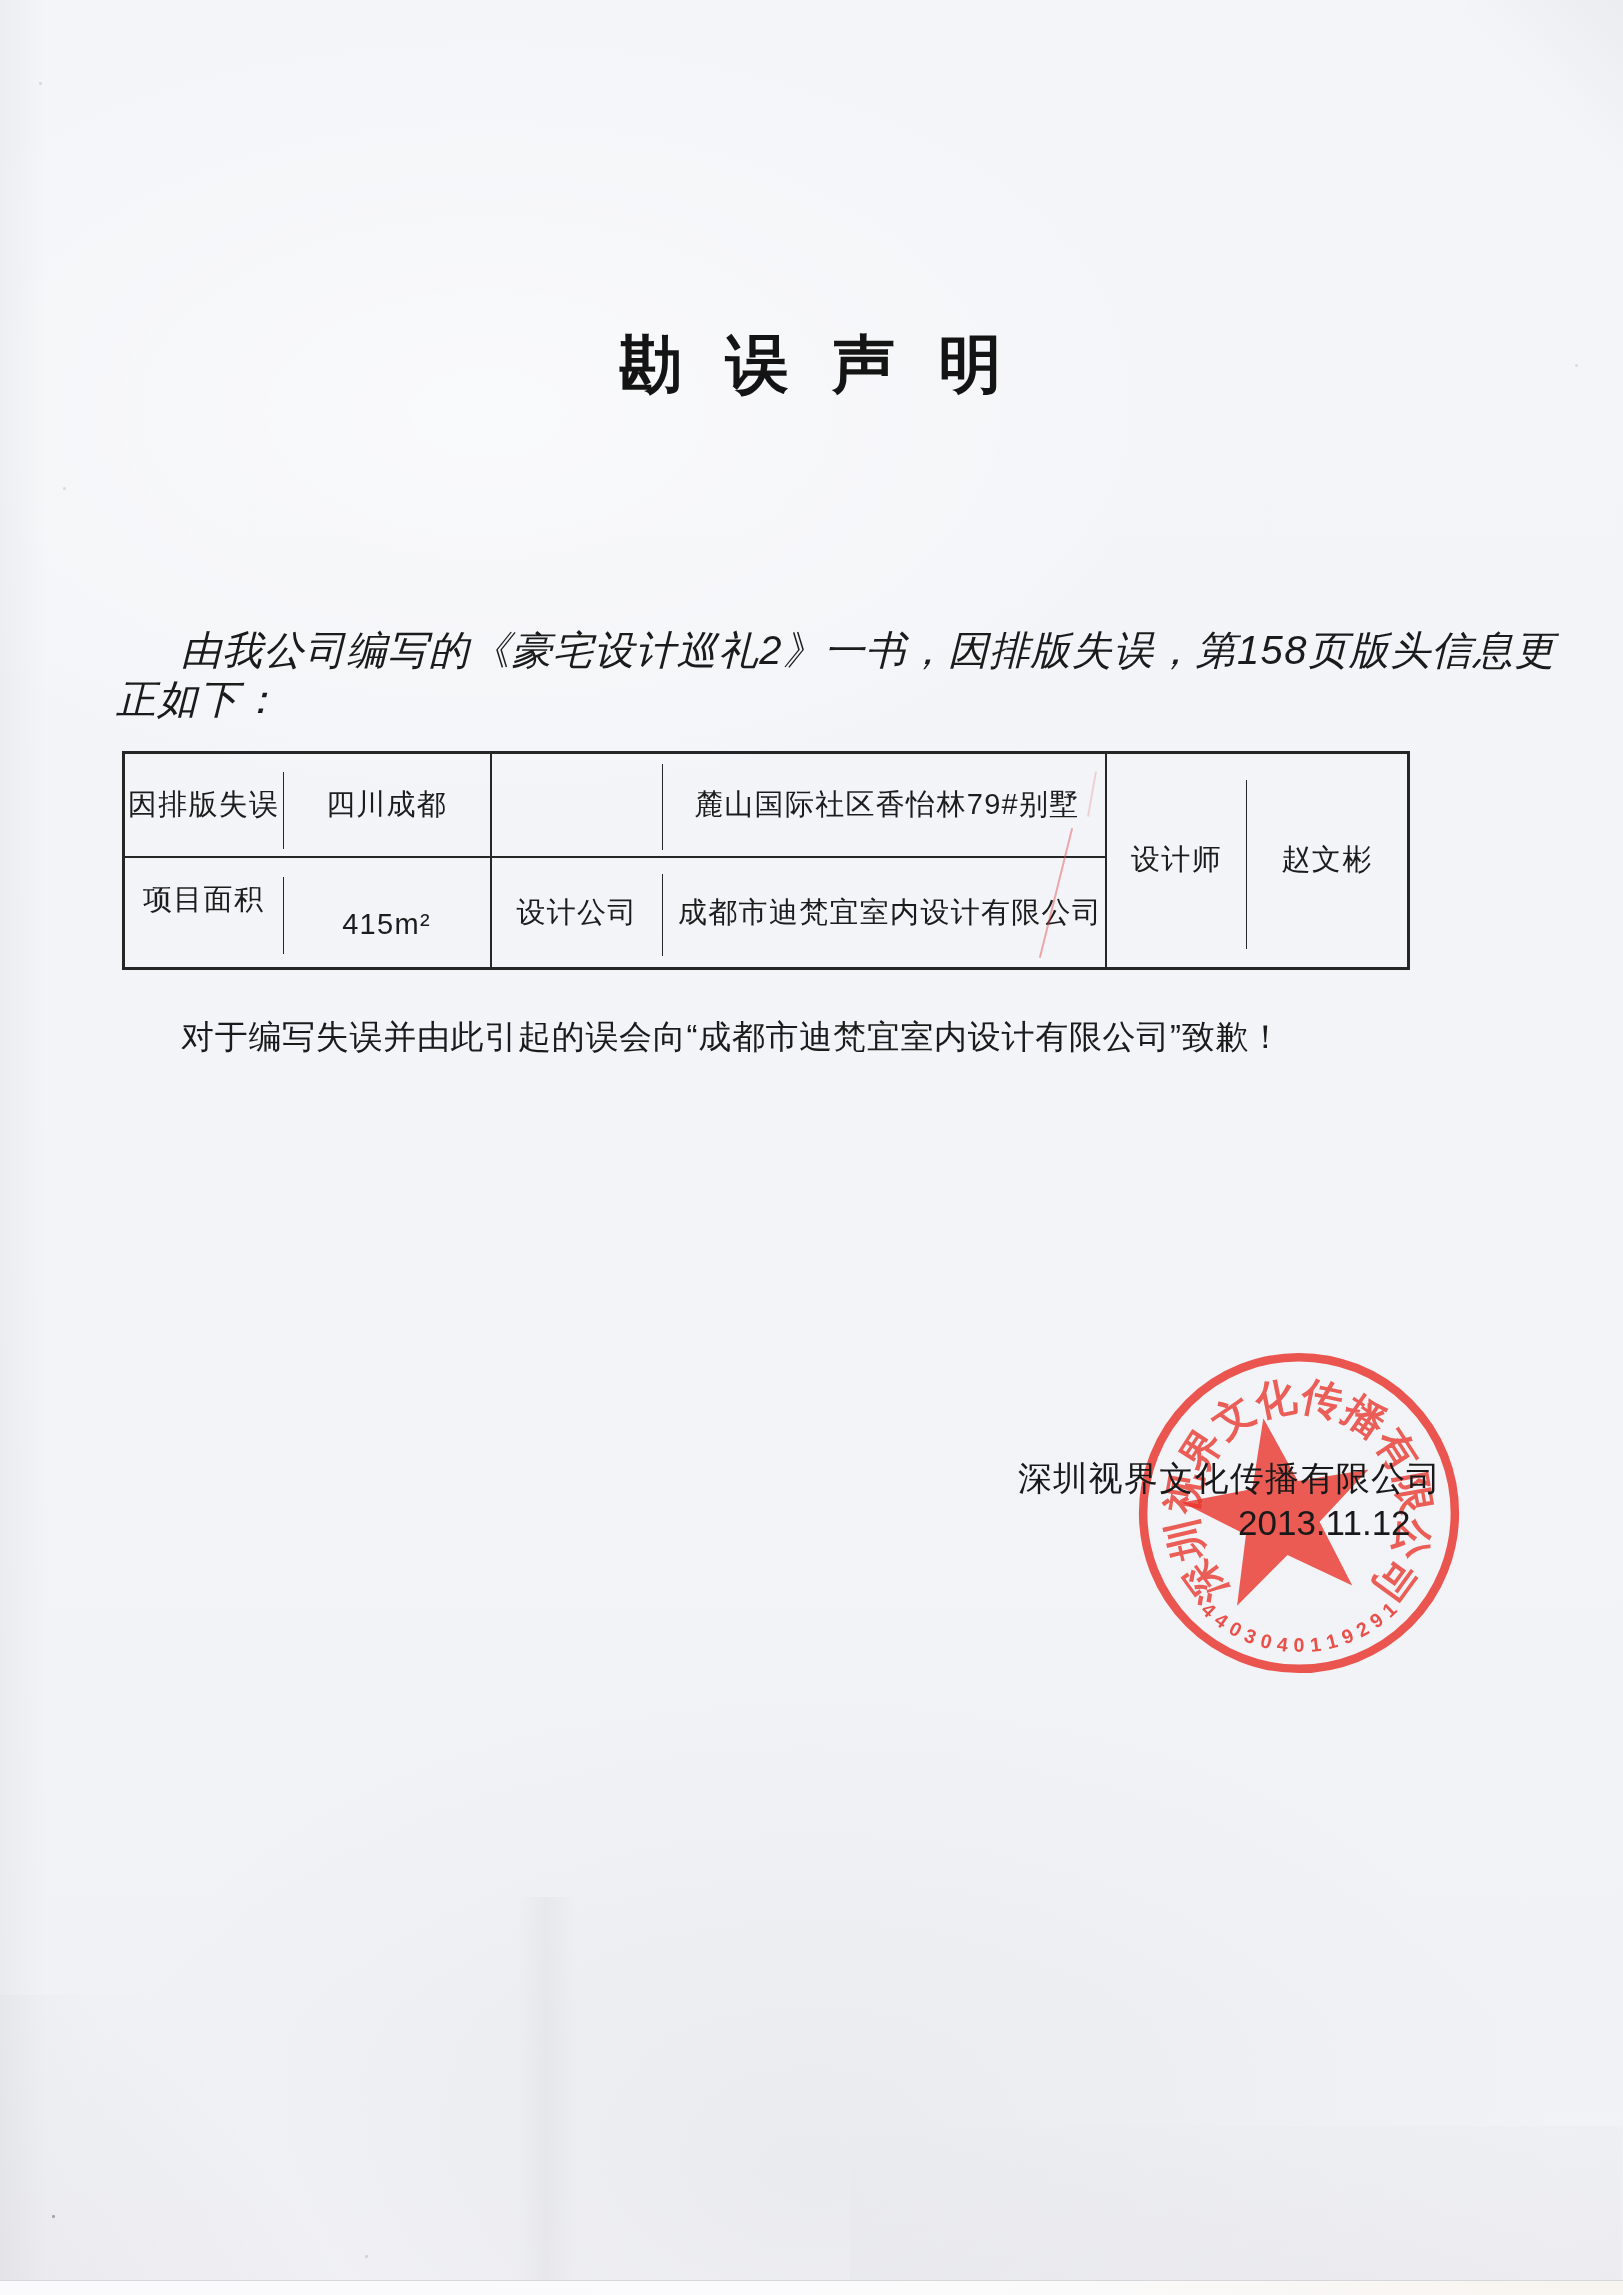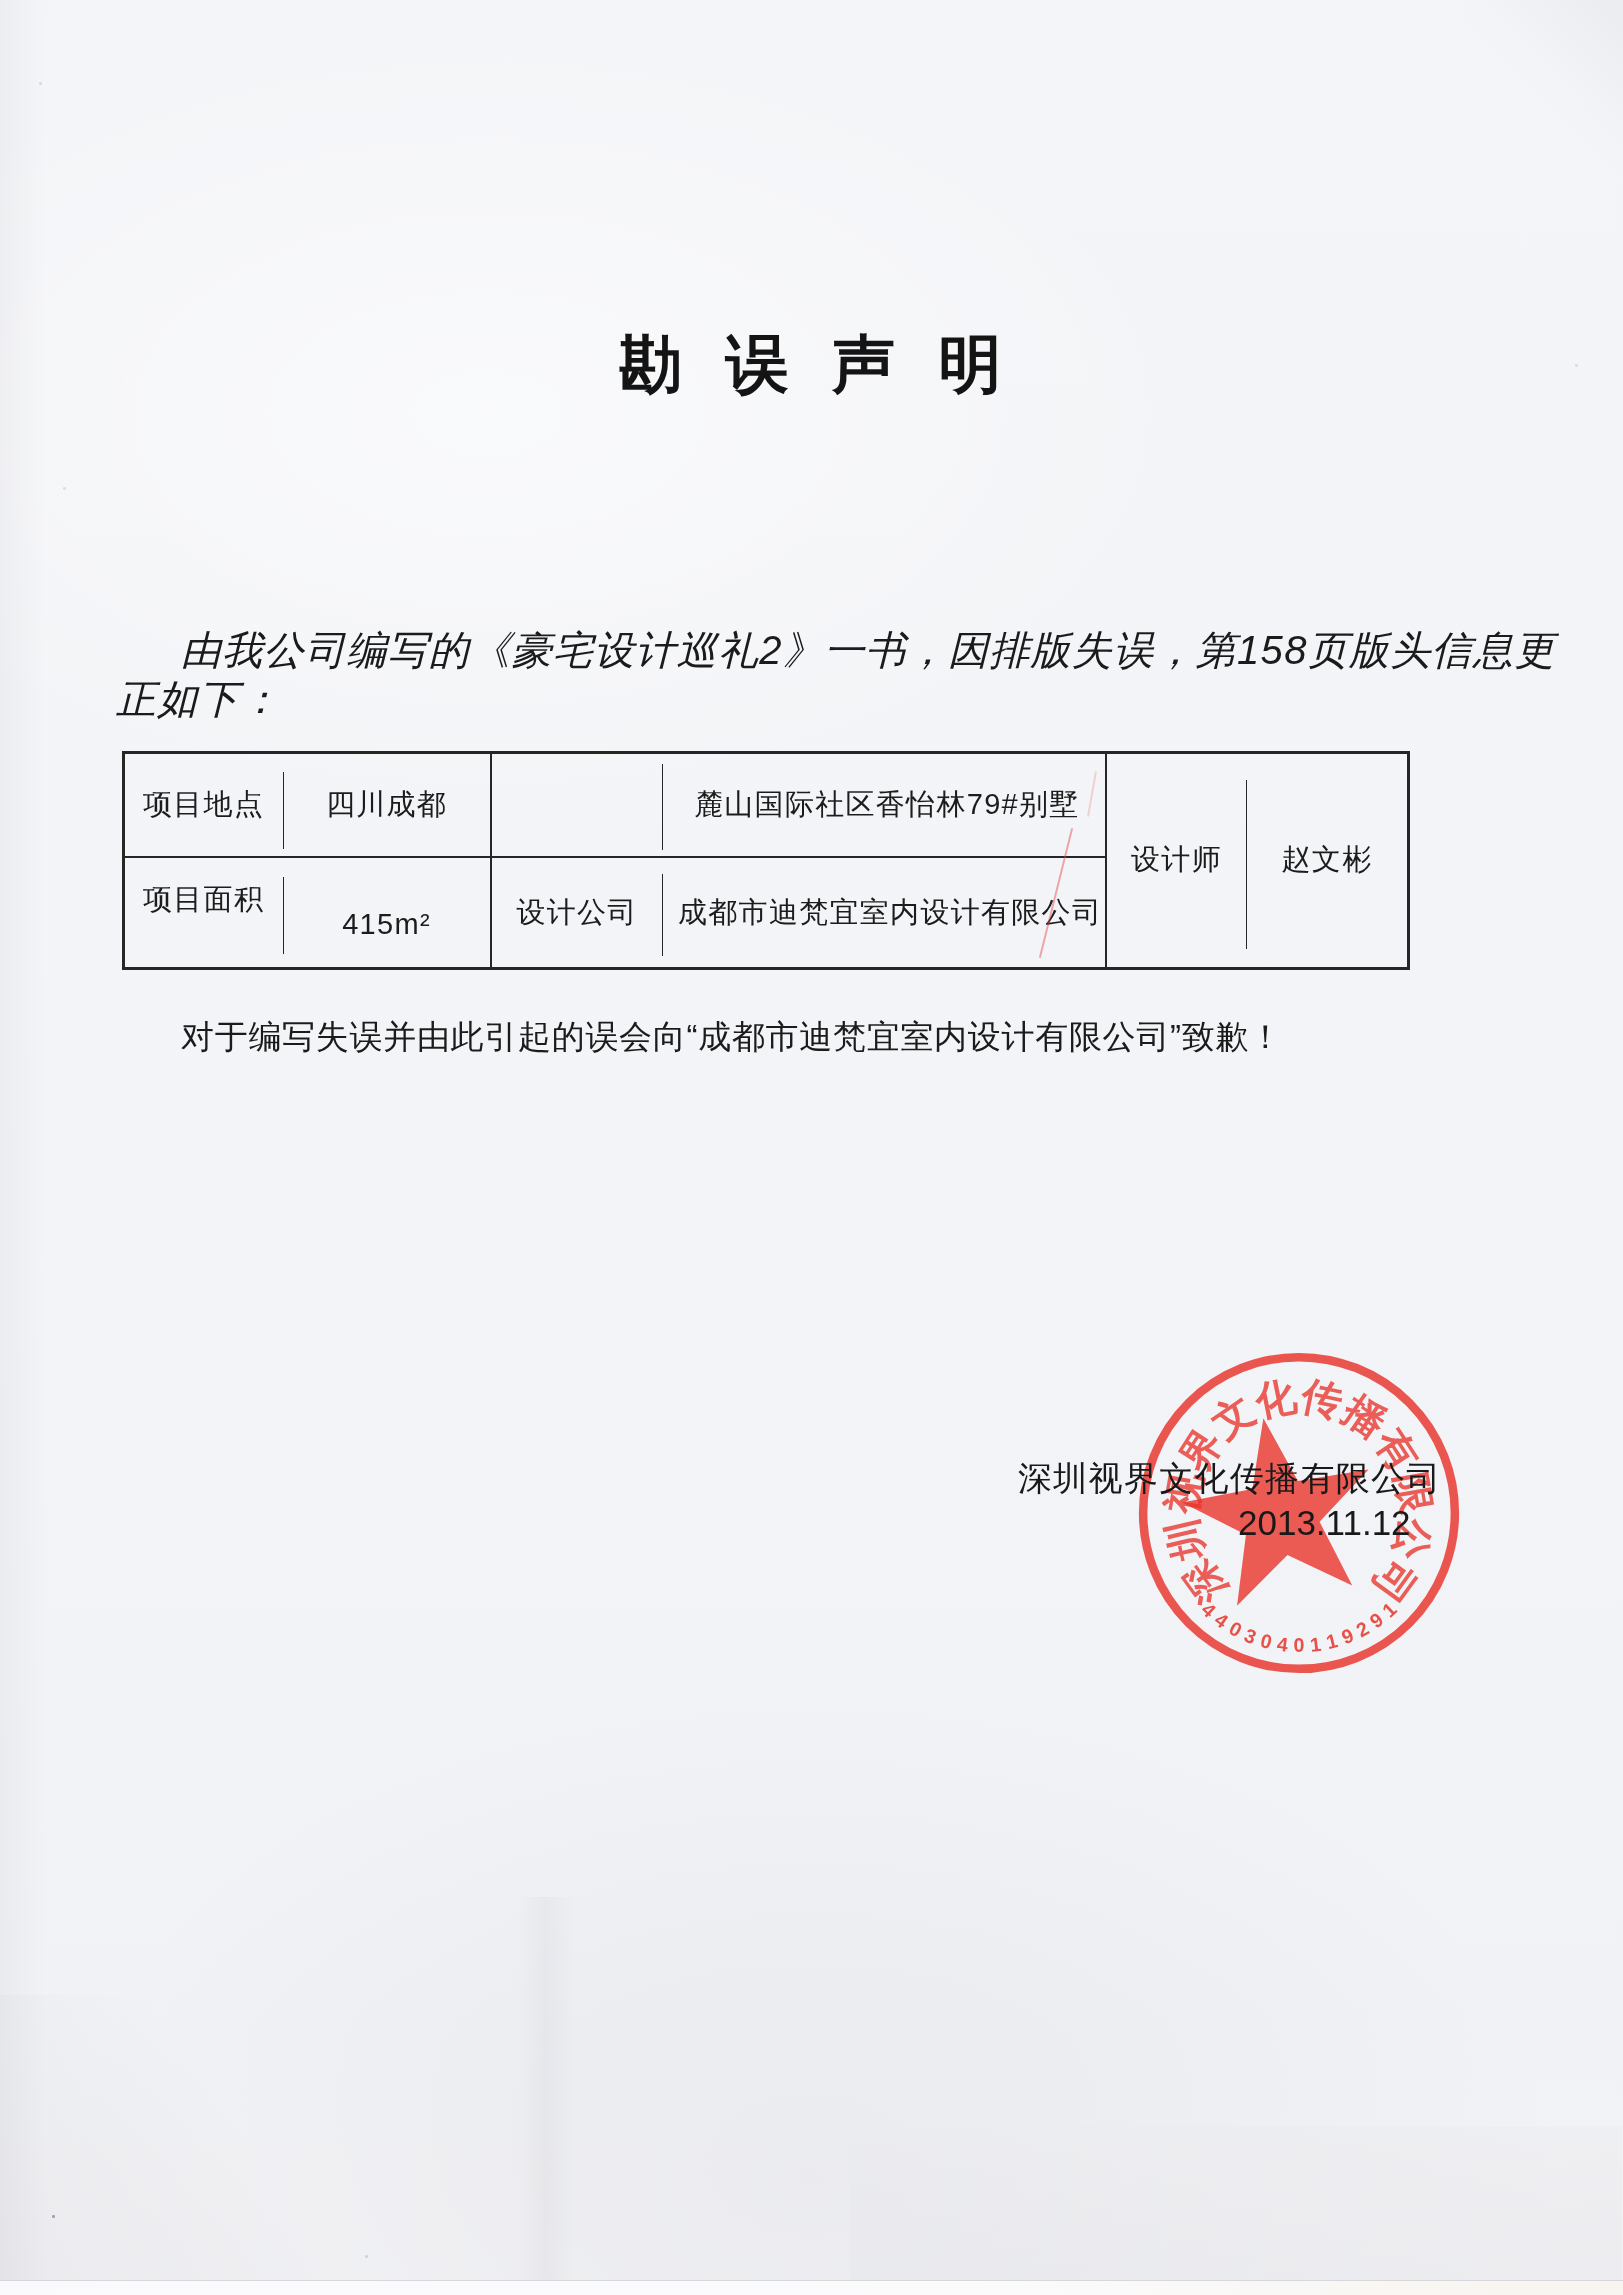--- a/index.html
+++ b/index.html
@@ -75,21 +75,21 @@
     <div class="tline" style="left:983px;top:0;width:2px;height:218px;"></div>
 
     <div class="tline" style="left:0;top:105px;width:984px;height:2px;"></div>
 
     <div class="tline" style="left:161px;top:21px;width:1.3px;height:77px;"></div>
     <div class="tline" style="left:161px;top:126px;width:1.3px;height:77px;"></div>
     <div class="tline" style="left:540px;top:13px;width:1.3px;height:86px;"></div>
     <div class="tline" style="left:540px;top:123px;width:1.3px;height:82px;"></div>
     <div class="tline" style="left:1124px;top:29px;width:1.3px;height:169px;"></div>
 
-    <div class="cell" style="left:2.6px;top:2.6px;width:158px;height:103px;">项目地点</div>
+    <div class="cell" style="left:2.6px;top:2.6px;width:158px;height:103px;">因排版失误</div>
     <div class="cell" style="left:162px;top:2.6px;width:205px;height:103px;">四川成都</div>
     <div class="cell left" style="left:572px;top:2.6px;width:411px;height:103px;">麓山国际社区香怡林79#别墅</div>
 
     <div class="cell" style="left:2.6px;top:107px;width:158px;height:83px;">项目面积</div>
     <div class="cell" style="left:162px;top:107px;width:205px;height:132px;">415m²</div>
     <div class="cell" style="left:370px;top:107px;width:170px;height:109px;">设计公司</div>
     <div class="cell left" style="left:556px;top:107px;width:427px;height:109px;">成都市迪梵宜室内设计有限公司</div>
 
     <div class="cell" style="left:985px;top:2.6px;width:139px;height:213px;">设计师</div>
     <div class="cell" style="left:1125px;top:2.6px;width:160px;height:213px;">赵文彬</div>

